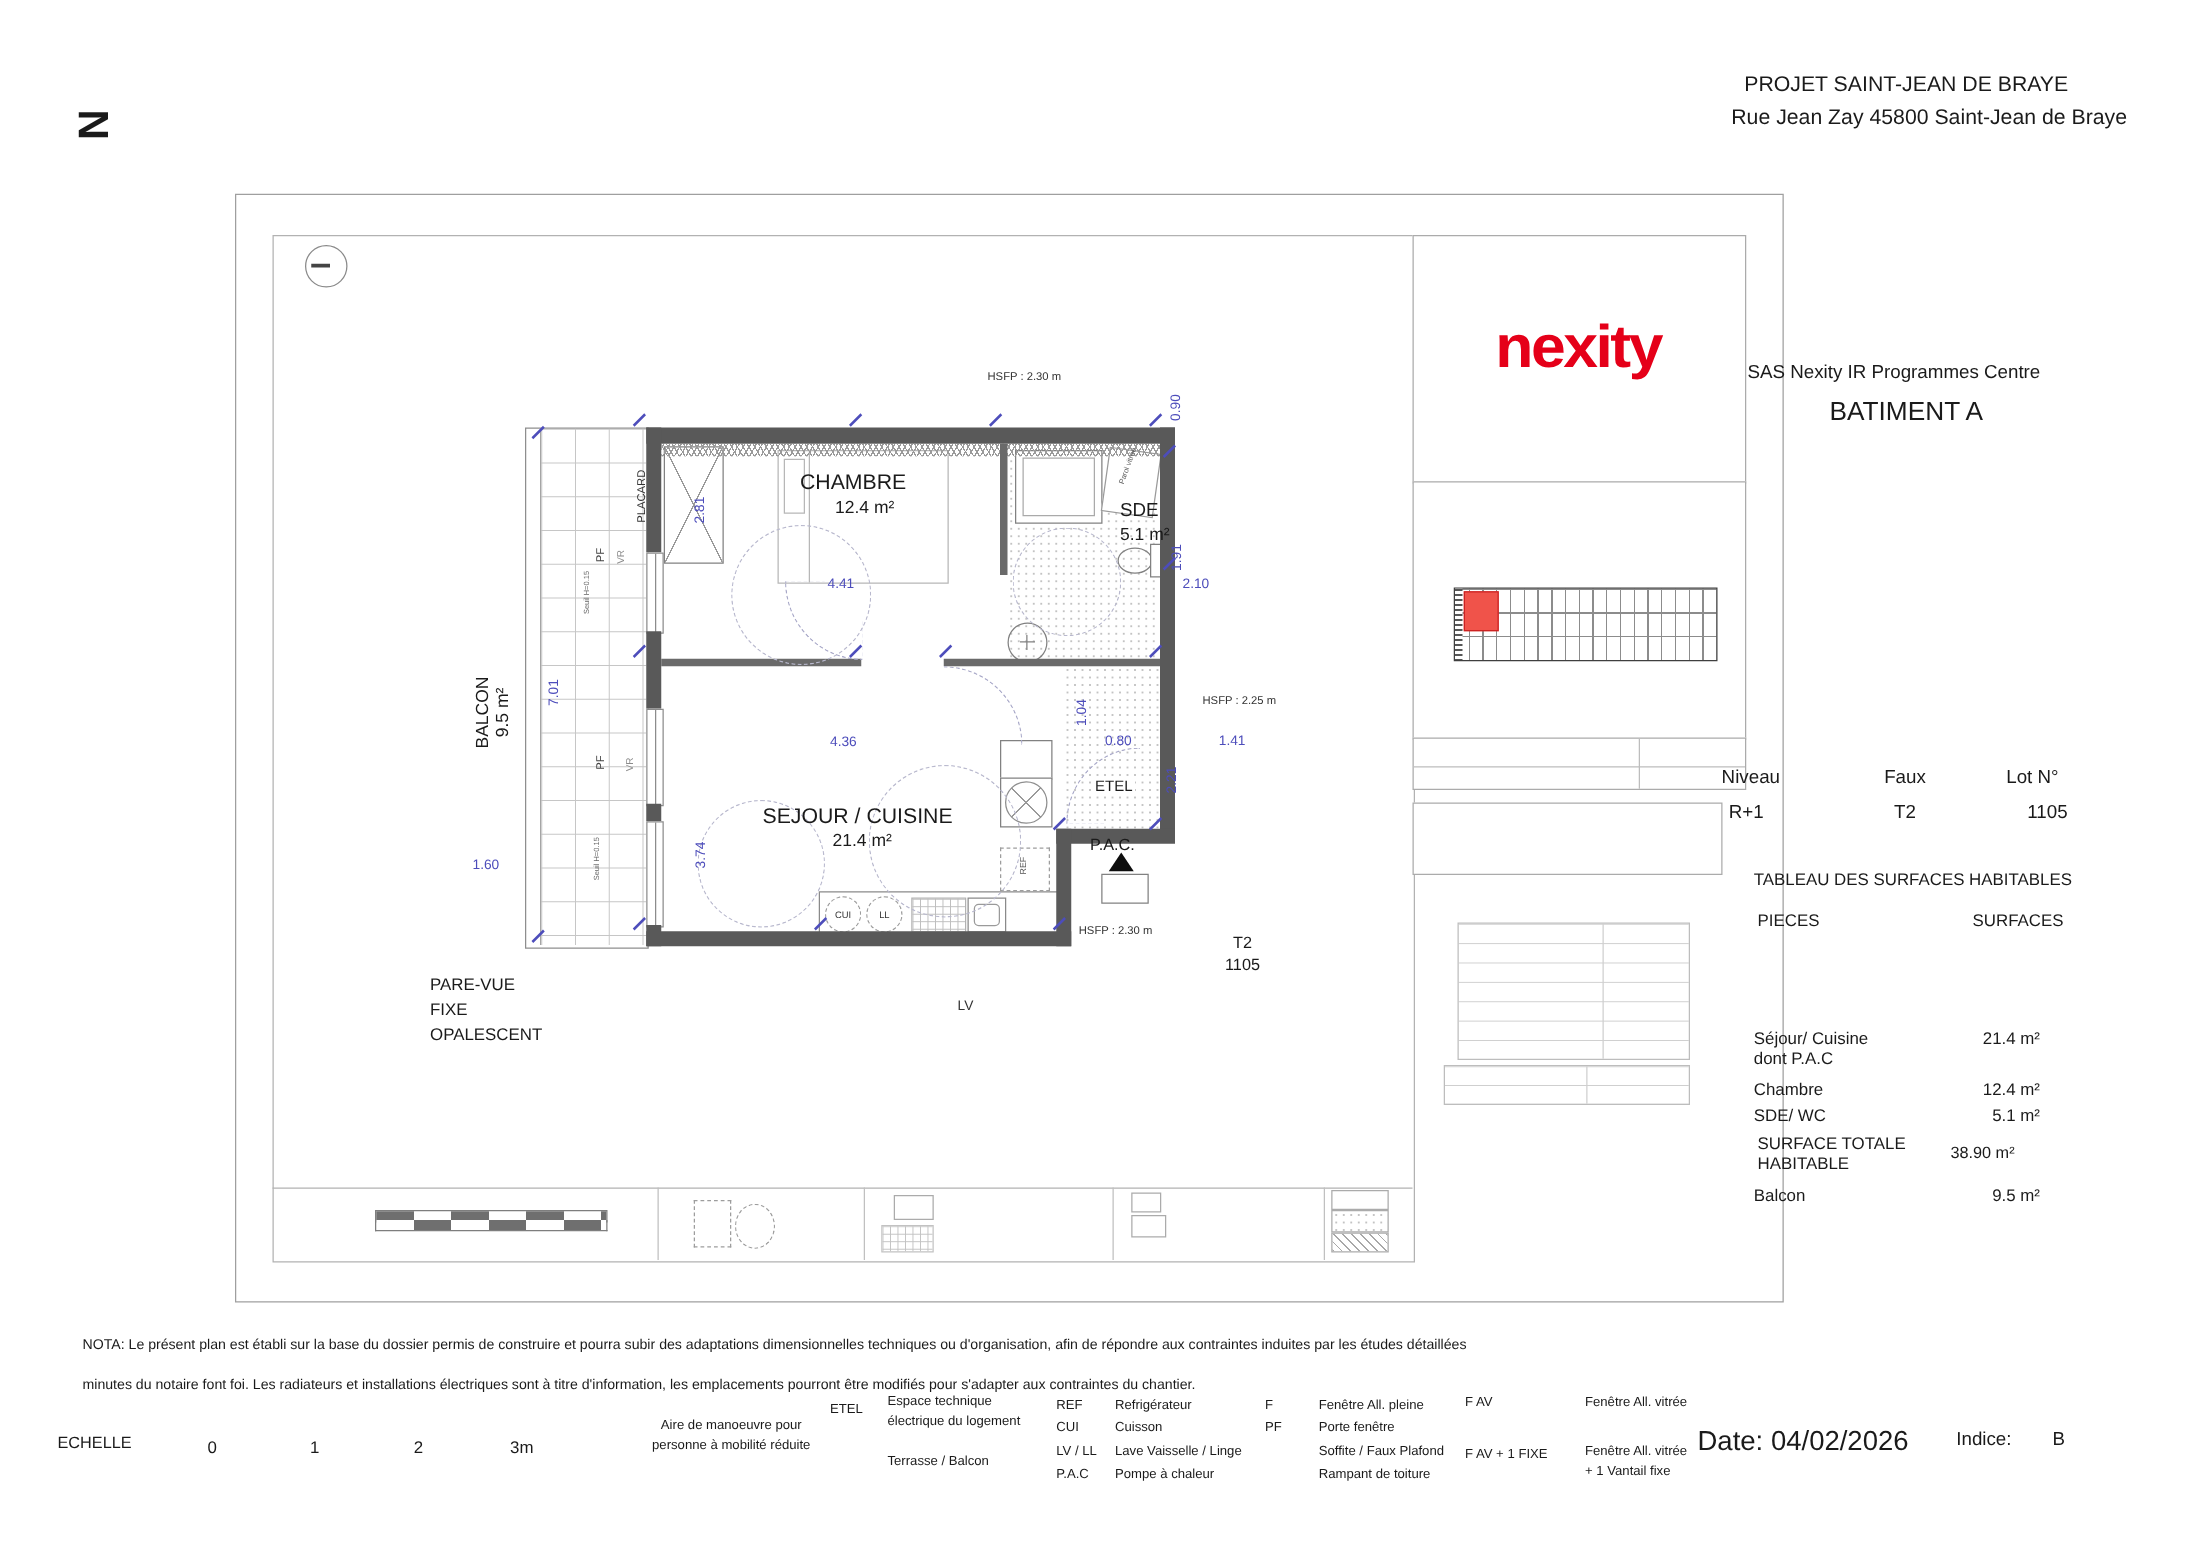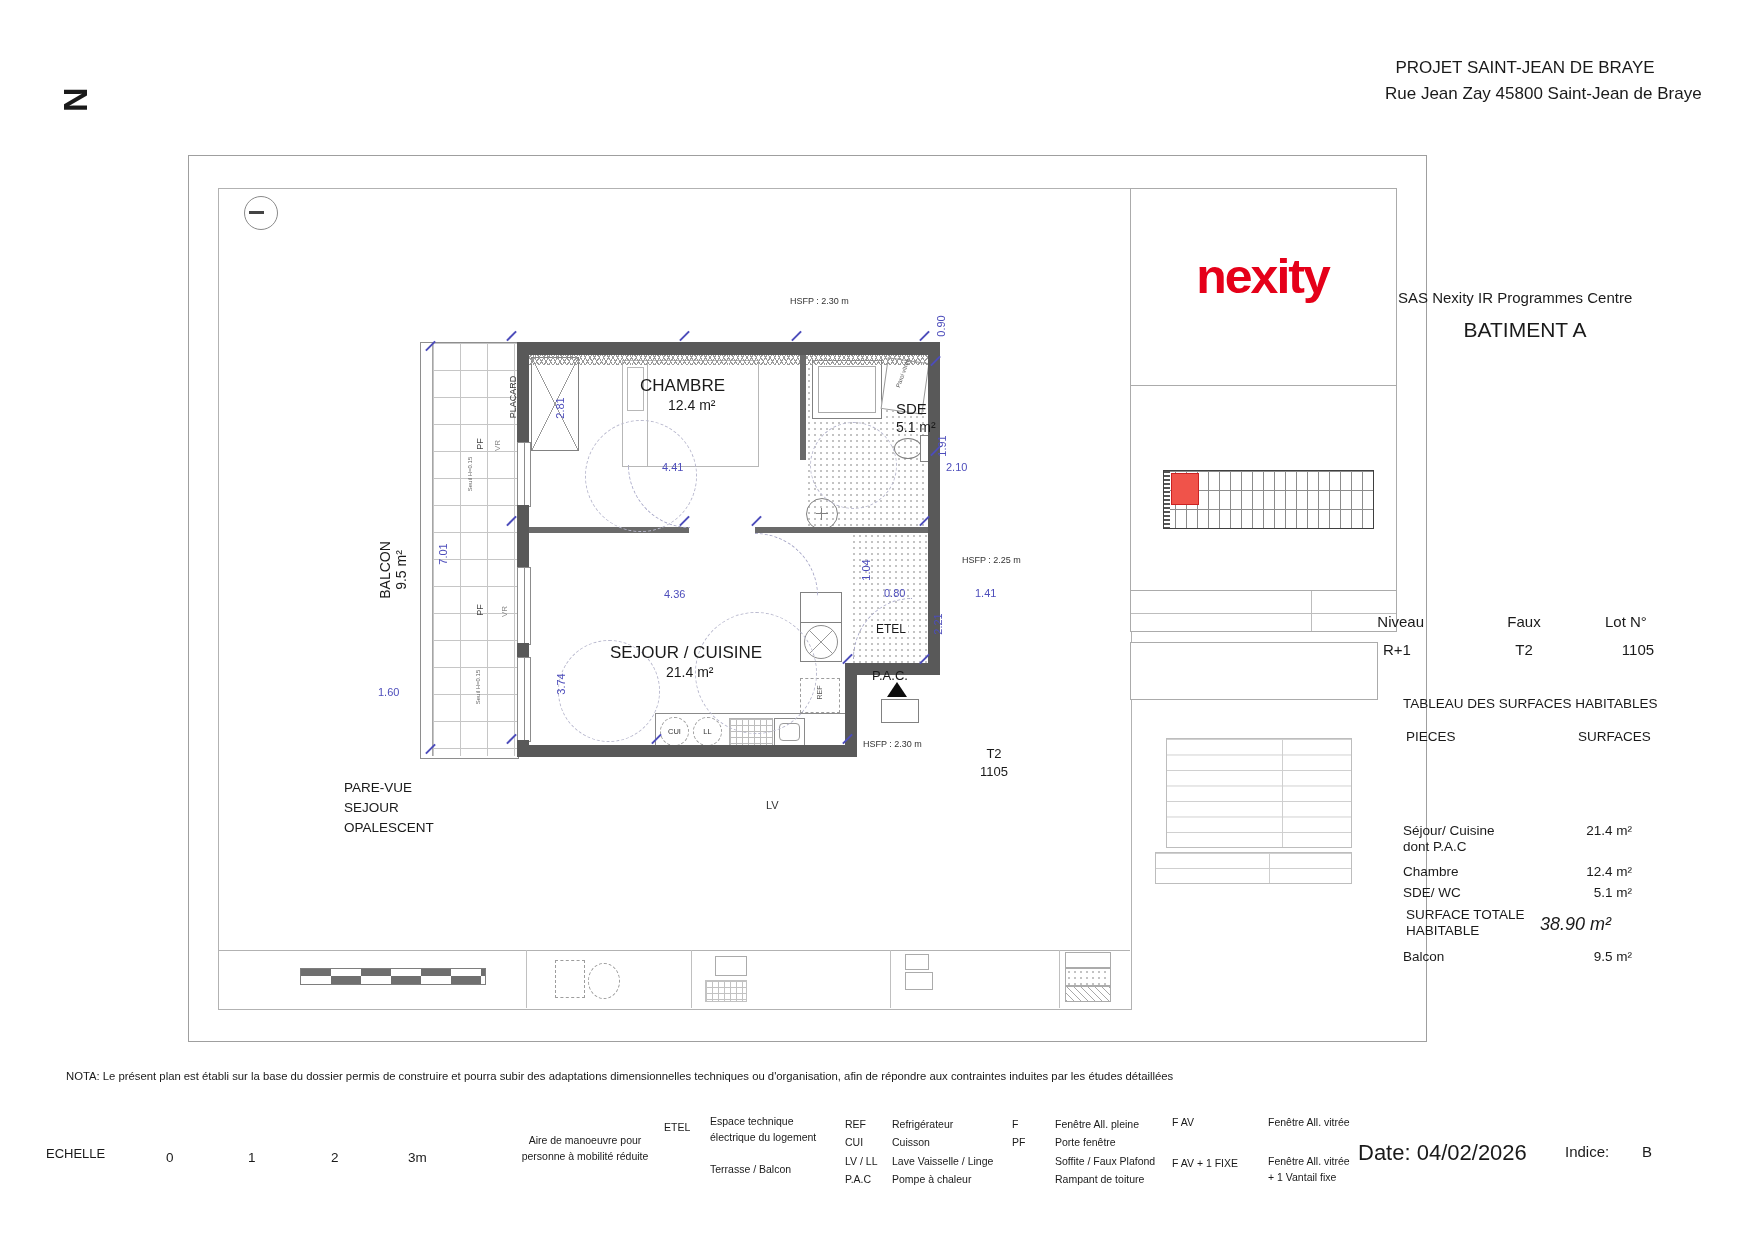--- a/index.html
+++ b/index.html
@@ -159,21 +159,21 @@
   <div class="t" style="left:962px;top:555px;font-size:9px;color:#333;">HSFP : 2.25 m</div>
   <div class="t" style="left:863px;top:739px;font-size:9px;color:#333;">HSFP : 2.30 m</div>
   <div class="t rot" style="left:881px;top:370px;width:44px;font-size:6px;color:#555;transform:rotate(-70deg);">Paroi vitrée</div>
   <div class="t rot" style="left:468px;top:439px;width:24px;font-size:9px;color:#444;">PF</div>
   <div class="t rot" style="left:485px;top:441px;width:24px;font-size:8px;color:#8a8a8a;">VR</div>
   <div class="t rot" style="left:468px;top:605px;width:24px;font-size:9px;color:#444;">PF</div>
   <div class="t rot" style="left:492px;top:607px;width:24px;font-size:8px;color:#8a8a8a;">VR</div>
   <div class="t rot" style="left:443px;top:471px;width:54px;font-size:6px;color:#666;">Seuil H=0.15</div>
   <div class="t rot" style="left:451px;top:684px;width:54px;font-size:6px;color:#666;">Seuil H=0.15</div>
   <div class="t" style="left:344px;top:780px;font-size:13.5px;">PARE-VUE</div>
-  <div class="t" style="left:344px;top:800px;font-size:13.5px;">SEJOUR</div>
+  <div class="t" style="left:344px;top:800px;font-size:13.5px;">FIXE</div>
   <div class="t" style="left:344px;top:820px;font-size:13.5px;">OPALESCENT</div>
 
   <div class="t rot dim" style="left:542px;top:402px;width:36px;">2.81</div>
   <div class="t dim" style="left:662px;top:461px;">4.41</div>
   <div class="t rot dim" style="left:923px;top:320px;width:36px;">0.90</div>
   <div class="t rot dim" style="left:924px;top:440px;width:36px;">1.91</div>
   <div class="t dim" style="left:946px;top:461px;">2.10</div>
   <div class="t rot dim" style="left:425px;top:548px;width:36px;">7.01</div>
   <div class="t rot dim" style="left:848px;top:564px;width:36px;">1.04</div>
   <div class="t dim" style="left:884px;top:587px;">0.80</div>
@@ -239,25 +239,26 @@
 
   <div class="t" style="left:1403px;top:823px;font-size:13.5px;">Séjour/ Cuisine</div>
   <div class="t" style="left:1403px;top:839px;font-size:13.5px;">dont P.A.C</div>
   <div class="t" style="left:1540px;top:823px;width:92px;text-align:right;font-size:13.5px;">21.4 m²</div>
   <div class="t" style="left:1403px;top:864px;font-size:13.5px;">Chambre</div>
   <div class="t" style="left:1540px;top:864px;width:92px;text-align:right;font-size:13.5px;">12.4 m²</div>
   <div class="t" style="left:1403px;top:885px;font-size:13.5px;">SDE/ WC</div>
   <div class="t" style="left:1540px;top:885px;width:92px;text-align:right;font-size:13.5px;">5.1 m²</div>
   <div class="t" style="left:1406px;top:907px;font-size:13.5px;">SURFACE TOTALE</div>
   <div class="t" style="left:1406px;top:923px;font-size:13.5px;">HABITABLE</div>
-  <div class="t" style="left:1540px;top:914px;width:92px;text-align:left;font-size:18px;font-style:italic;">38.90 m²</div>
+  <div class="t" style="left:1540px;top:914px;width:92px;text-align:center;font-size:13px;">38.90 m²</div>
   <div class="t" style="left:1403px;top:949px;font-size:13.5px;">Balcon</div>
   <div class="t" style="left:1540px;top:949px;width:92px;text-align:right;font-size:13.5px;">9.5 m²</div>
 
   <div class="t" style="left:66px;top:1070px;font-size:11.3px;">NOTA: Le présent plan est établi sur la base du dossier permis de construire et pourra subir des adaptations dimensionnelles techniques ou d'organisation, afin de répondre aux contraintes induites par les études détaillées</div>
+  <div class="t" style="left:66px;top:1102px;font-size:11.3px;">minutes du notaire font foi. Les radiateurs et installations électriques sont à titre d'information, les emplacements pourront être modifiés pour s'adapter aux contraintes du chantier.</div>
 
   <div class="t" style="left:46px;top:1146px;font-size:13px;">ECHELLE</div>
   <div class="t" style="left:166px;top:1150px;font-size:13.5px;">0</div>
   <div class="t" style="left:248px;top:1150px;font-size:13.5px;">1</div>
   <div class="t" style="left:331px;top:1150px;font-size:13.5px;">2</div>
   <div class="t" style="left:408px;top:1150px;font-size:13.5px;">3m</div>
 
   <div class="t" style="left:515px;top:1134px;width:140px;text-align:center;font-size:10.5px;">Aire de manoeuvre pour</div>
   <div class="t" style="left:515px;top:1150px;width:140px;text-align:center;font-size:10.5px;">personne à mobilité réduite</div>
 

